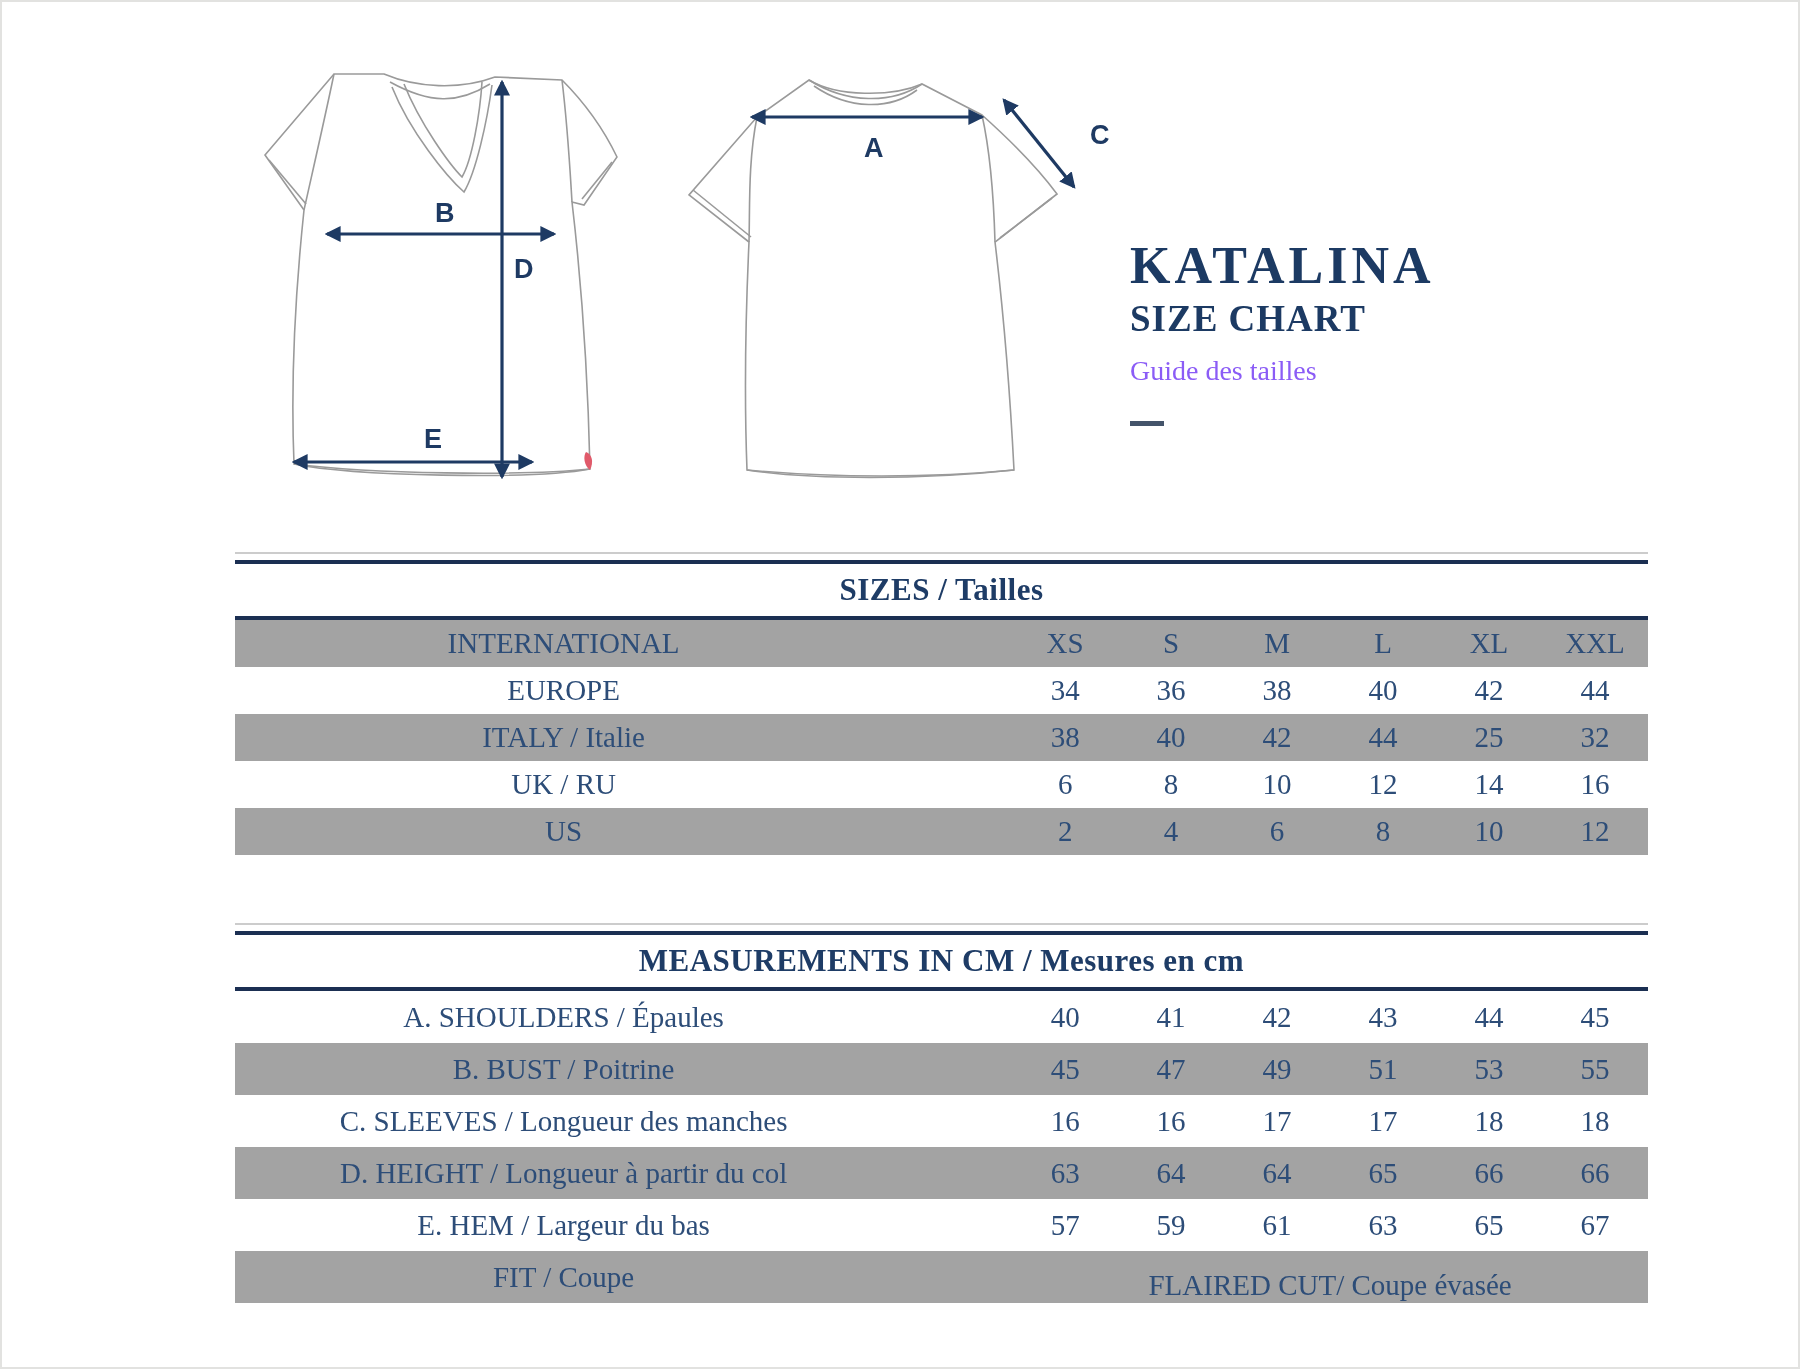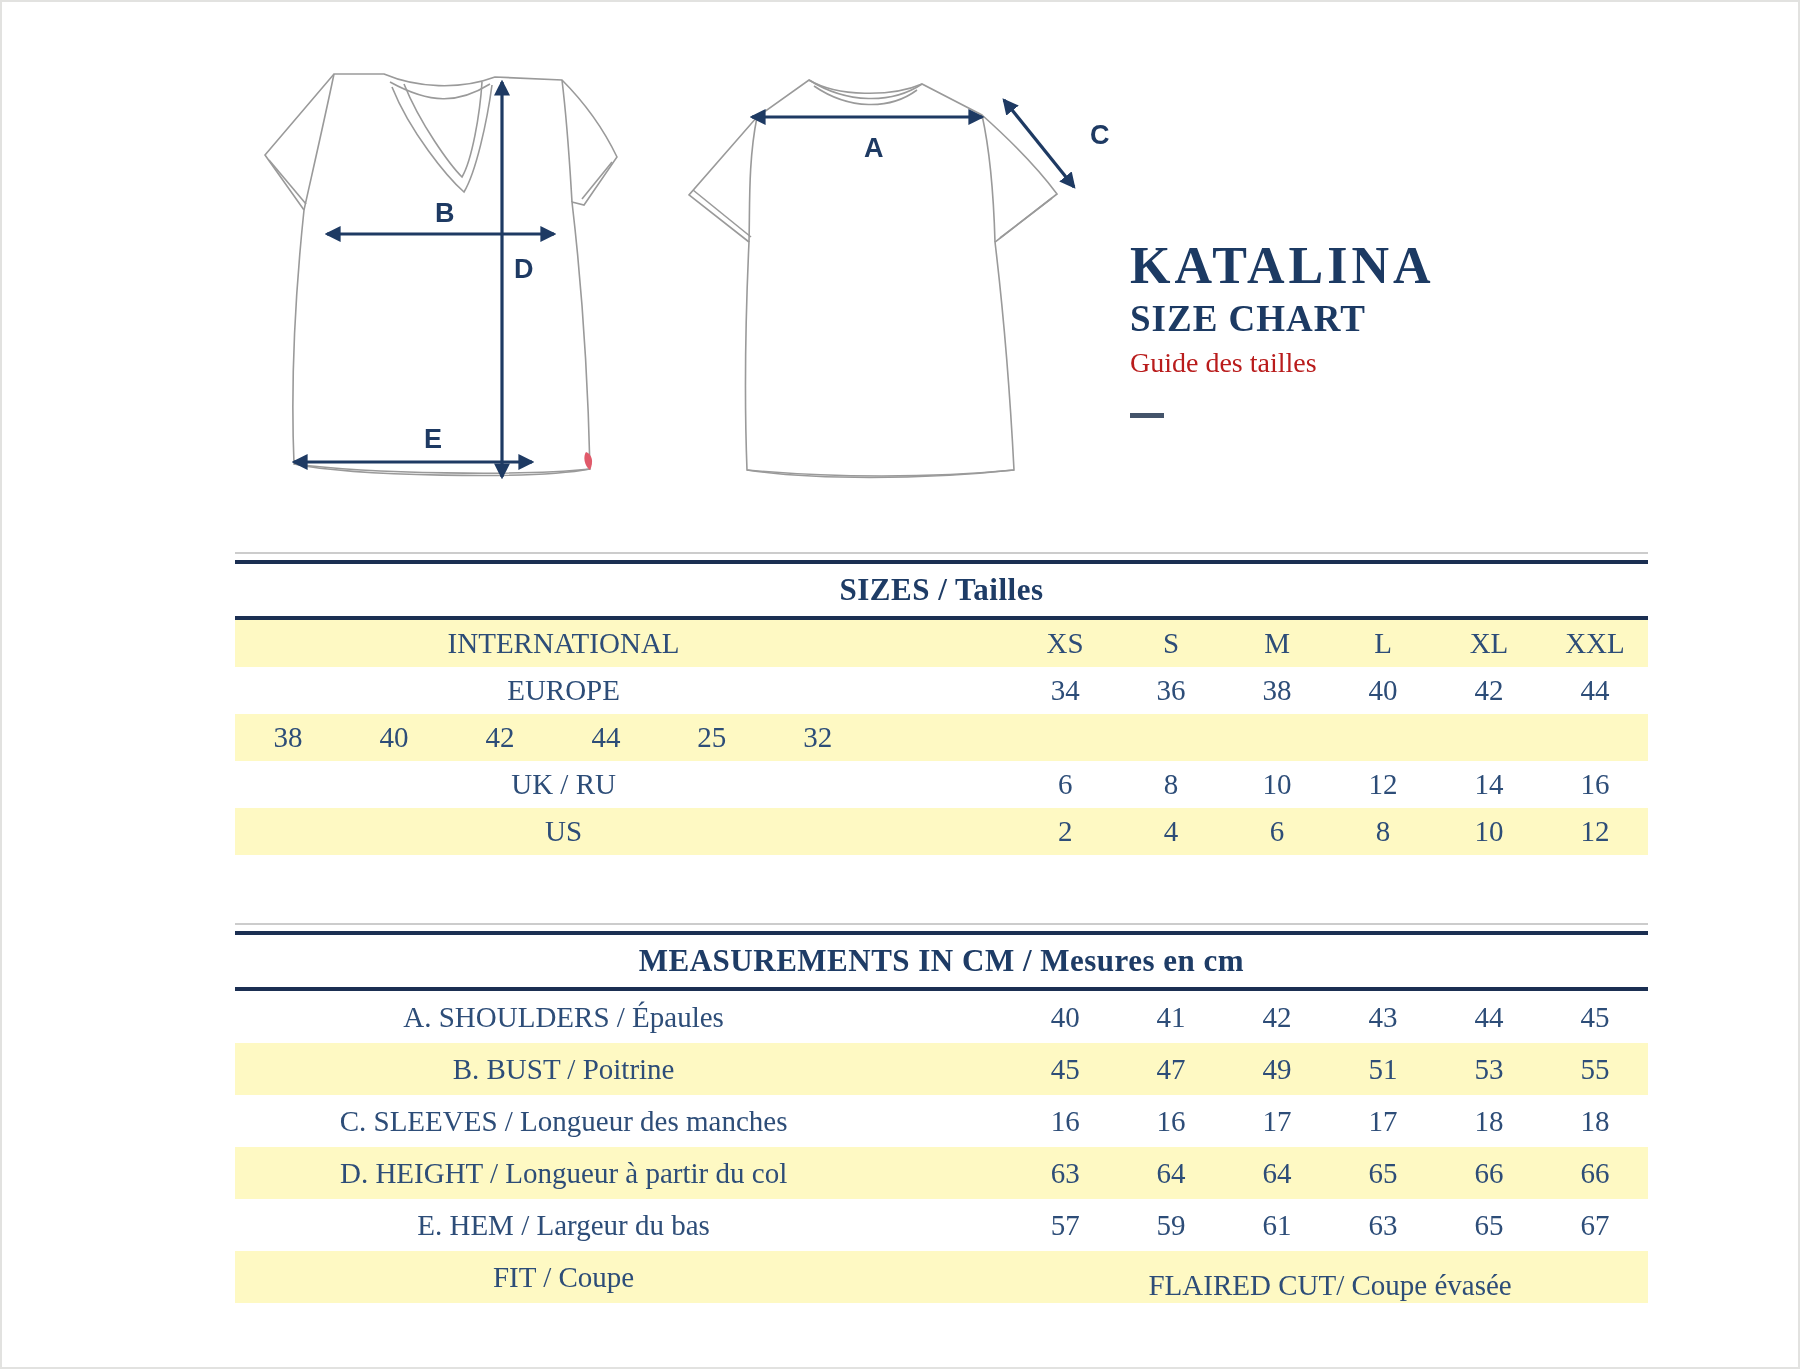--- a/index.html
+++ b/index.html
@@ -13,21 +13,21 @@
   .title-block { position:absolute; left:1128px; top:188px; }
   .brand {
     font-size:52px; font-weight:bold; letter-spacing:4px;
     color:#1c3a63; line-height:56px;margin-top:48px;
   }
   .size-chart-heading {
     margin-top:9px; font-size:37px; font-weight:bold; letter-spacing:1px;
     color:#1c3a63; line-height:32px;
   }
   .size-chart-heading-fr {
-    margin-top:12px; font-size:28px; color:#b91c1c; line-height:32px;
+    margin-top:20px; font-size:28px; color:#8b5cf6; line-height:32px;
   }
   .divider-dash { margin-top:34px; width:34px; height:5px; background:#44546a; }
 
   
   .diagram { position:absolute; }
   .diagram svg { display:block; }
   .shirt-line { fill:none; stroke:#9a9a9a; stroke-width:1.6; }
   .shirt-fill { fill:#ffffff; stroke:#9a9a9a; stroke-width:1.6; }
   .arrow { stroke:#1e3a63; stroke-width:3.2; fill:none; }
   .dim-label {
@@ -43,21 +43,21 @@
   .rule-thin { height:2px; background:#cccccc; }
   .rule-navy { height:4px; background:#1b2f52; }
   .rule-navy.first { margin-top:6px; }
   .table-header {
     height:52px; display:flex; align-items:center; justify-content:center;
     font-size:31px; font-weight:bold; color:#1e3c66; letter-spacing:0.5px;
   }
   .trow { display:flex; align-items:stretch; }
   #sizes-table .trow { height:47px; }
   #meas-table  .trow { height:52px; }
-  .trow.gray { background:#fef9c3; }
+  .trow.gray { background:#a3a3a3; }
   .tlabel {
     width:55%; box-sizing:border-box; padding-right:120px;
     display:flex; align-items:center; justify-content:center;
     font-size:29px; color:#2d4d78;
   }
   .tval {
     width:7.5%; display:flex; align-items:center; justify-content:center;
     font-size:29px; color:#2d4d78;
   }
   .tmerged {
@@ -171,20 +171,21 @@
         <div class="trow">
           <div class="tlabel">EUROPE</div>
           <div class="tval">34</div>
           <div class="tval">36</div>
           <div class="tval">38</div>
           <div class="tval">40</div>
           <div class="tval">42</div>
           <div class="tval">44</div>
         </div>
         <div class="trow gray">
+          <div class="tlabel">ITALY / Italie</div>
           <div class="tval">38</div>
           <div class="tval">40</div>
           <div class="tval">42</div>
           <div class="tval">44</div>
           <div class="tval">25</div>
           <div class="tval">32</div>
         </div>
         <div class="trow">
           <div class="tlabel">UK / RU</div>
           <div class="tval">6</div>

